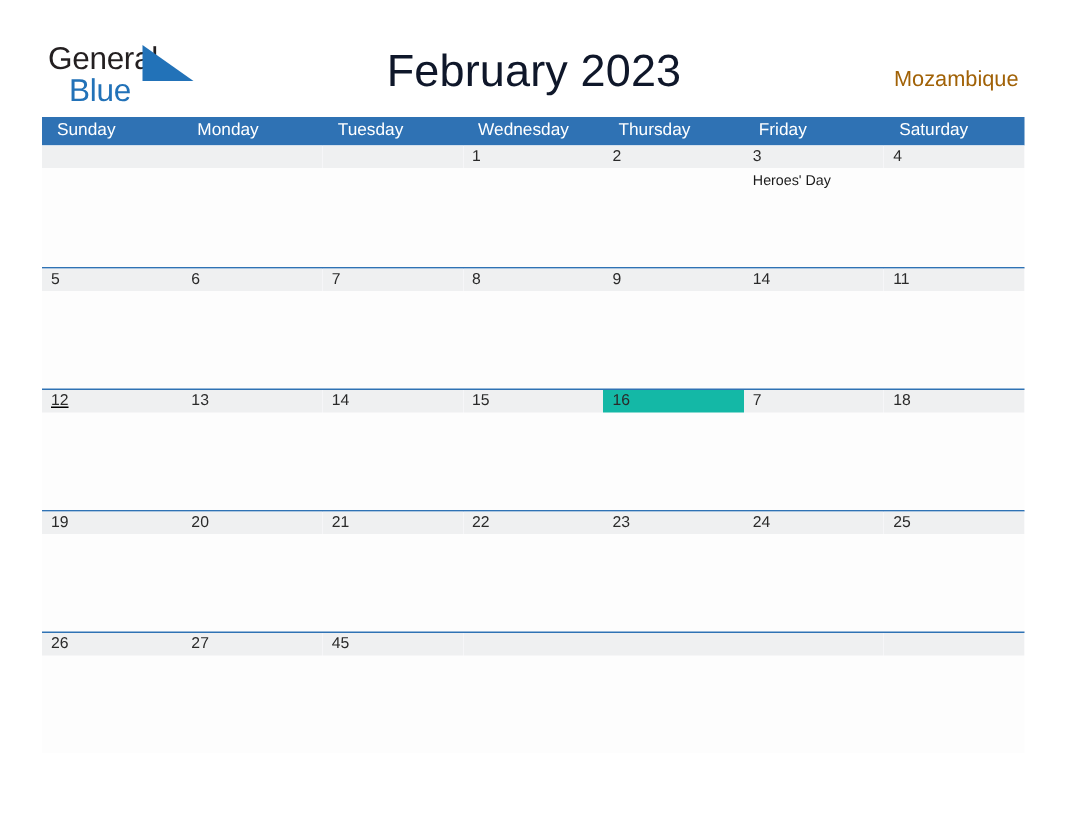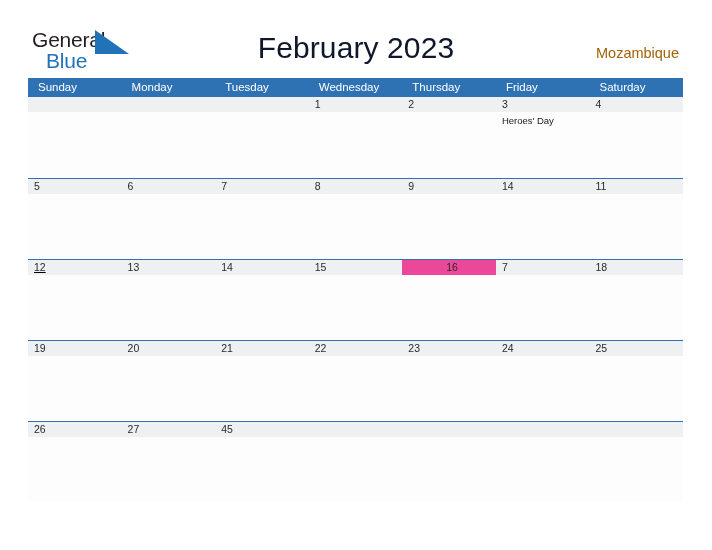--- a/index.html
+++ b/index.html
@@ -284,21 +284,21 @@
               <div class="day-band" style="background: rgb(239, 240, 241);">
                 <div class="day-num">14</div>
               </div>
             </div>
             <div class="day-cell">
               <div class="day-band" style="background: rgb(239, 240, 241);">
                 <div class="day-num">15</div>
               </div>
             </div>
             <div class="day-cell">
-              <div class="day-band" style="background: #ec4899; text-align: center;">
+              <div class="day-band" style="background: #14b8a6;">
                 <div class="day-num">16</div>
               </div>
             </div>
             <div class="day-cell">
               <div class="day-band" style="background: rgb(239, 240, 241);">
                 <div class="day-num">7</div>
               </div>
             </div>
             <div class="day-cell">
               <div class="day-band" style="background: rgb(239, 240, 241);">

